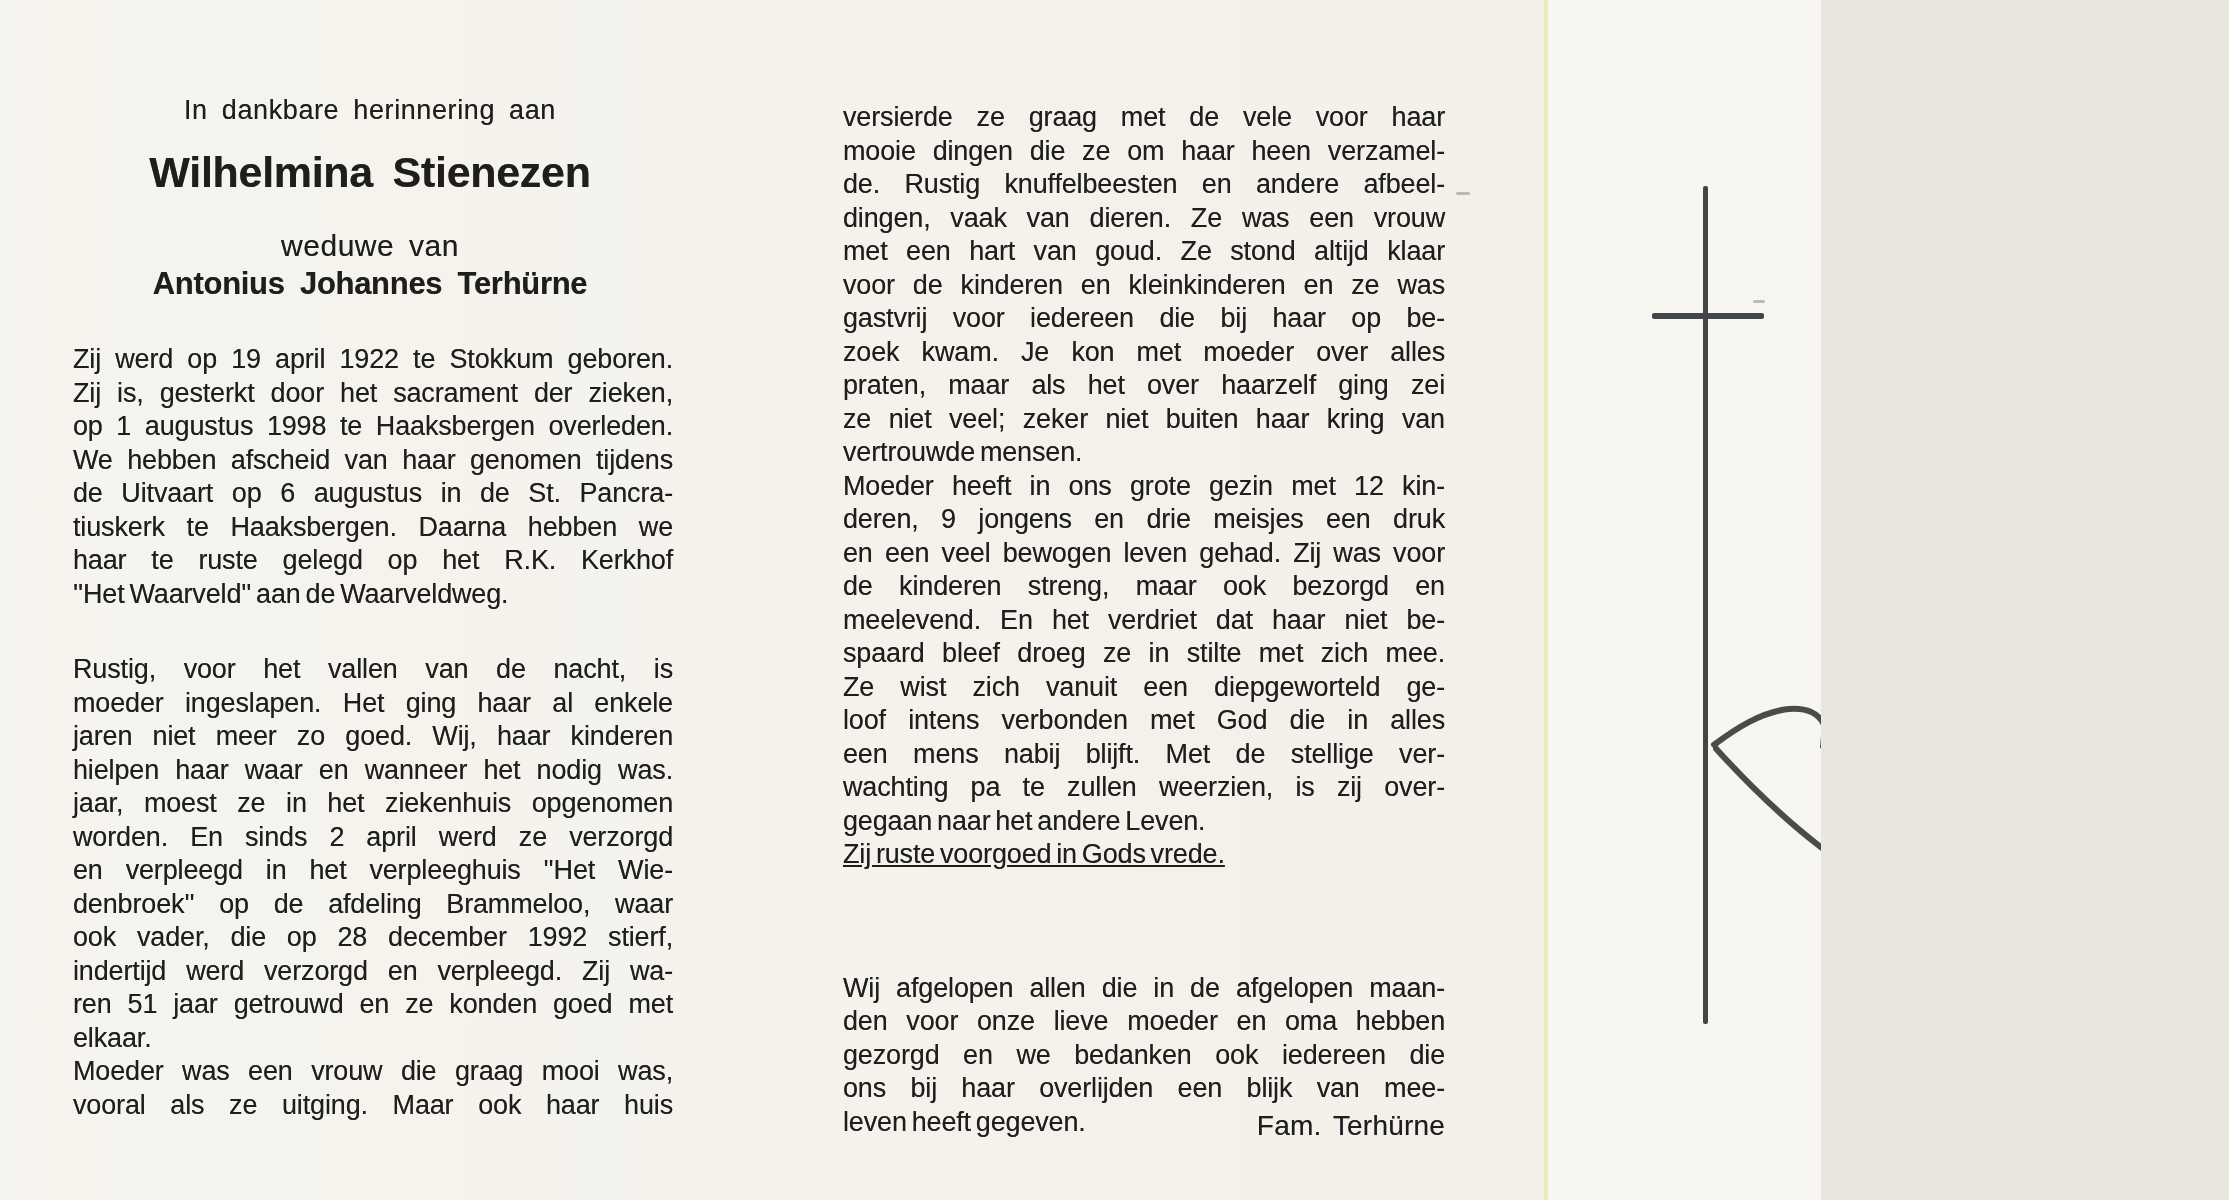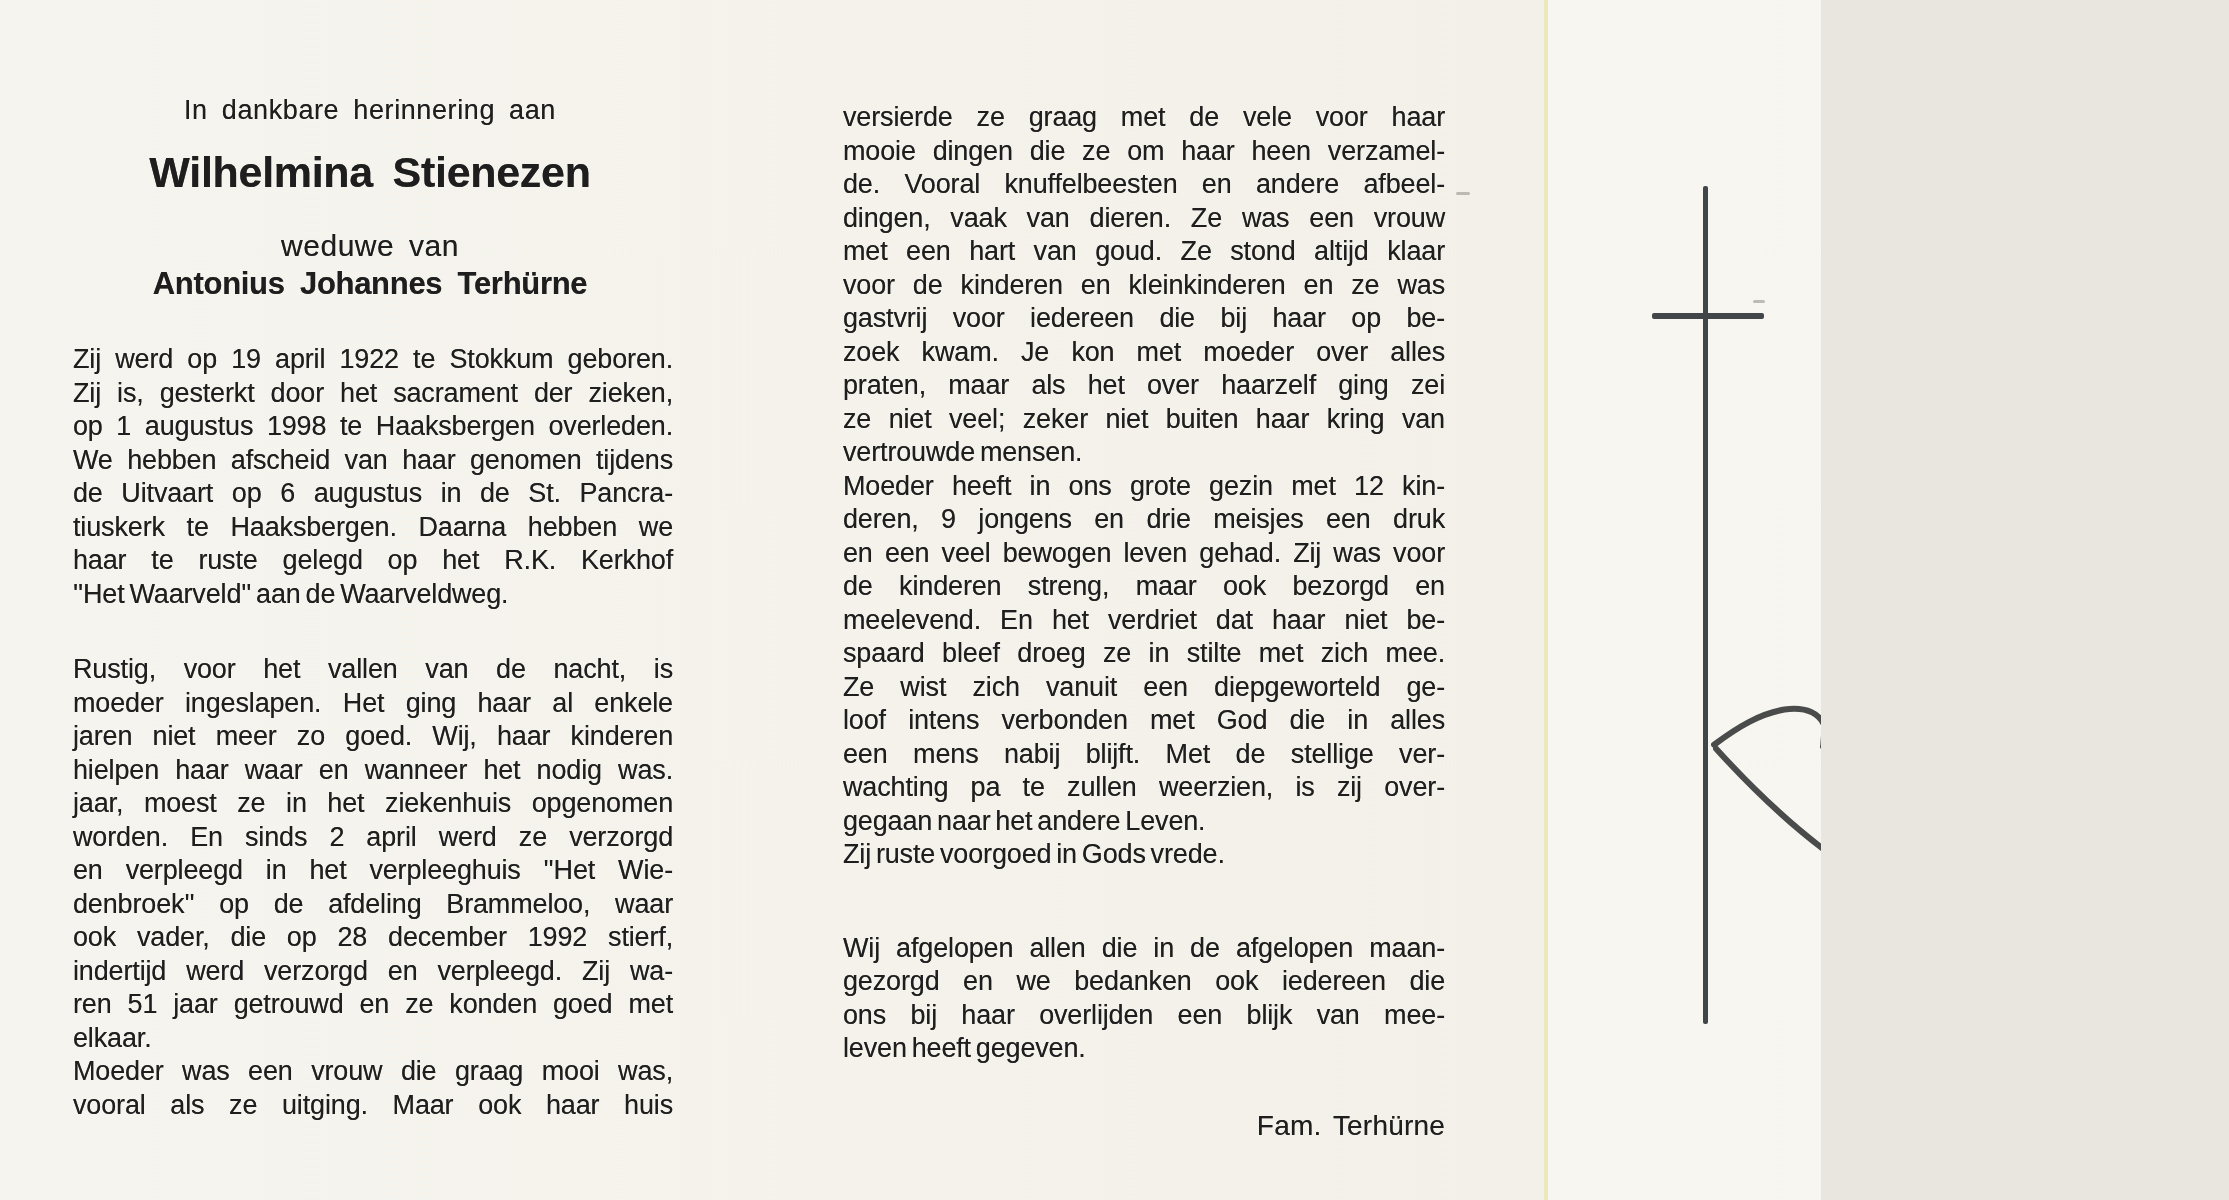--- a/index.html
+++ b/index.html
@@ -26,21 +26,21 @@
   .spouse{top:266px;font-size:31px;font-weight:bold;letter-spacing:-.3px;word-spacing:7px;}
 
   
   .col{position:absolute;font-size:27px;
     text-shadow:0 0 .5px rgba(10,10,10,.55);
     letter-spacing:-.15px;word-spacing:-2.5px;}
   .col-left{left:73px;top:343px;width:600px;}
   .col-mid{left:843px;top:101px;width:602px;}
   .para{margin:0;}
   .para.gap-s{margin-bottom:42px;}
-  .para.gap-l{margin-bottom:60px;}
+  .para.gap-l{margin-bottom:100px;text-decoration:underline;}
   .ln{height:33.5px;line-height:33.5px;white-space:nowrap;}
   .ln.j{white-space:normal;text-align:justify;text-align-last:justify;-moz-text-align-last:justify;}
   .signature{position:absolute;left:843px;top:1110px;width:602px;
     font-size:28px;text-align:right;letter-spacing:.2px;word-spacing:4px;
     text-shadow:0 0 .5px rgba(10,10,10,.55);}
 
   
   .cross-v{position:absolute;left:1703px;top:186px;width:5px;height:838px;
     background:#42464a;border-radius:2px;}
   .cross-h{position:absolute;left:1652px;top:313px;width:112px;height:6px;
@@ -96,21 +96,21 @@
       </div>
       <div class="para">
         <div class="ln j">Moeder was een vrouw die graag mooi was,</div>
         <div class="ln j">vooral als ze uitging. Maar ook haar huis</div>
       </div>
     </div>
   <div class="col col-mid">
       <div class="para">
         <div class="ln j">versierde ze graag met de vele voor haar</div>
         <div class="ln j">mooie dingen die ze om haar heen verzamel-</div>
-        <div class="ln j">de. Vooral knuffelbeesten en andere afbeel-</div>
+        <div class="ln j">de. Rustig knuffelbeesten en andere afbeel-</div>
         <div class="ln j">dingen, vaak van dieren. Ze was een vrouw</div>
         <div class="ln j">met een hart van goud. Ze stond altijd klaar</div>
         <div class="ln j">voor de kinderen en kleinkinderen en ze was</div>
         <div class="ln j">gastvrij voor iedereen die bij haar op be-</div>
         <div class="ln j">zoek kwam. Je kon met moeder over alles</div>
         <div class="ln j">praten, maar als het over haarzelf ging zei</div>
         <div class="ln j">ze niet veel; zeker niet buiten haar kring van</div>
         <div class="ln">vertrouwde mensen.</div>
       </div>
       <div class="para">
@@ -124,20 +124,21 @@
         <div class="ln j">loof intens verbonden met God die in alles</div>
         <div class="ln j">een mens nabij blijft. Met de stellige ver-</div>
         <div class="ln j">wachting pa te zullen weerzien, is zij over-</div>
         <div class="ln">gegaan naar het andere Leven.</div>
       </div>
       <div class="para gap-l">
         <div class="ln">Zij ruste voorgoed in Gods vrede.</div>
       </div>
       <div class="para">
         <div class="ln j">Wij afgelopen allen die in de afgelopen maan-</div>
+        <div class="ln j">den voor onze lieve moeder en oma hebben</div>
         <div class="ln j">gezorgd en we bedanken ook iedereen die</div>
         <div class="ln j">ons bij haar overlijden een blijk van mee-</div>
         <div class="ln">leven heeft gegeven.</div>
       </div>
     </div>
   <div class="signature">Fam. Terhürne</div>
 
   <div>
     <div class="cross-v"></div>
     <div class="cross-h"></div>

